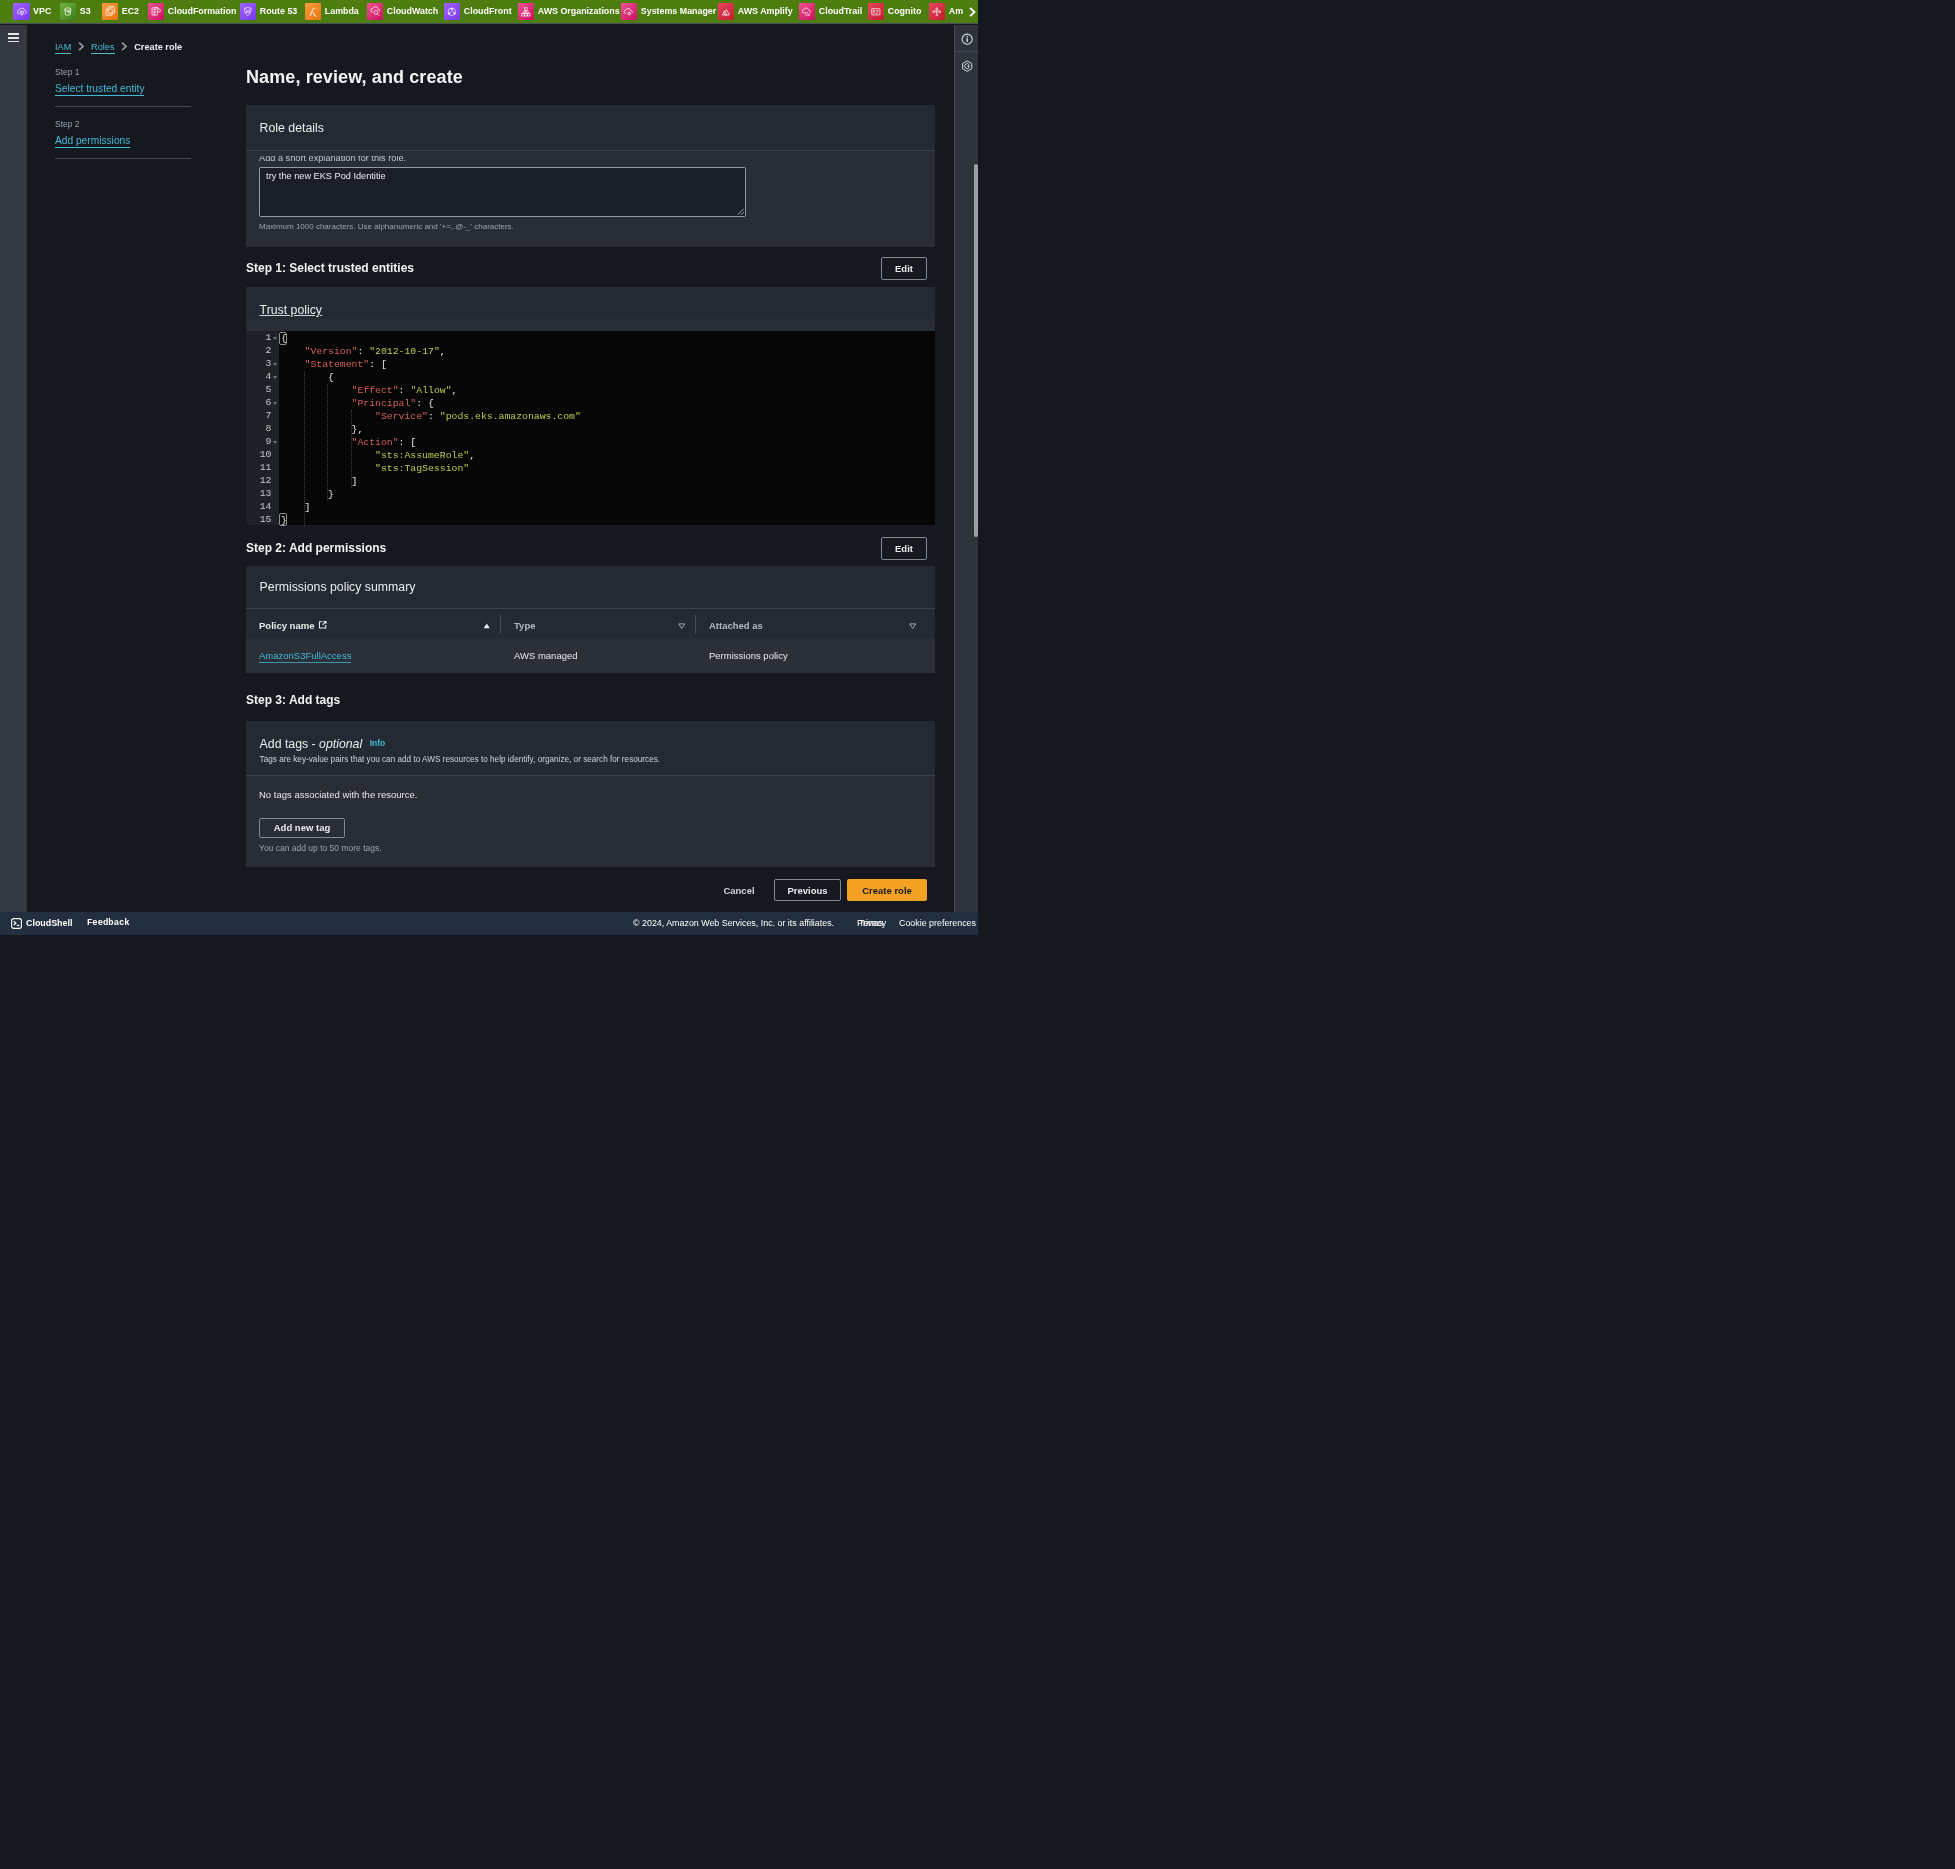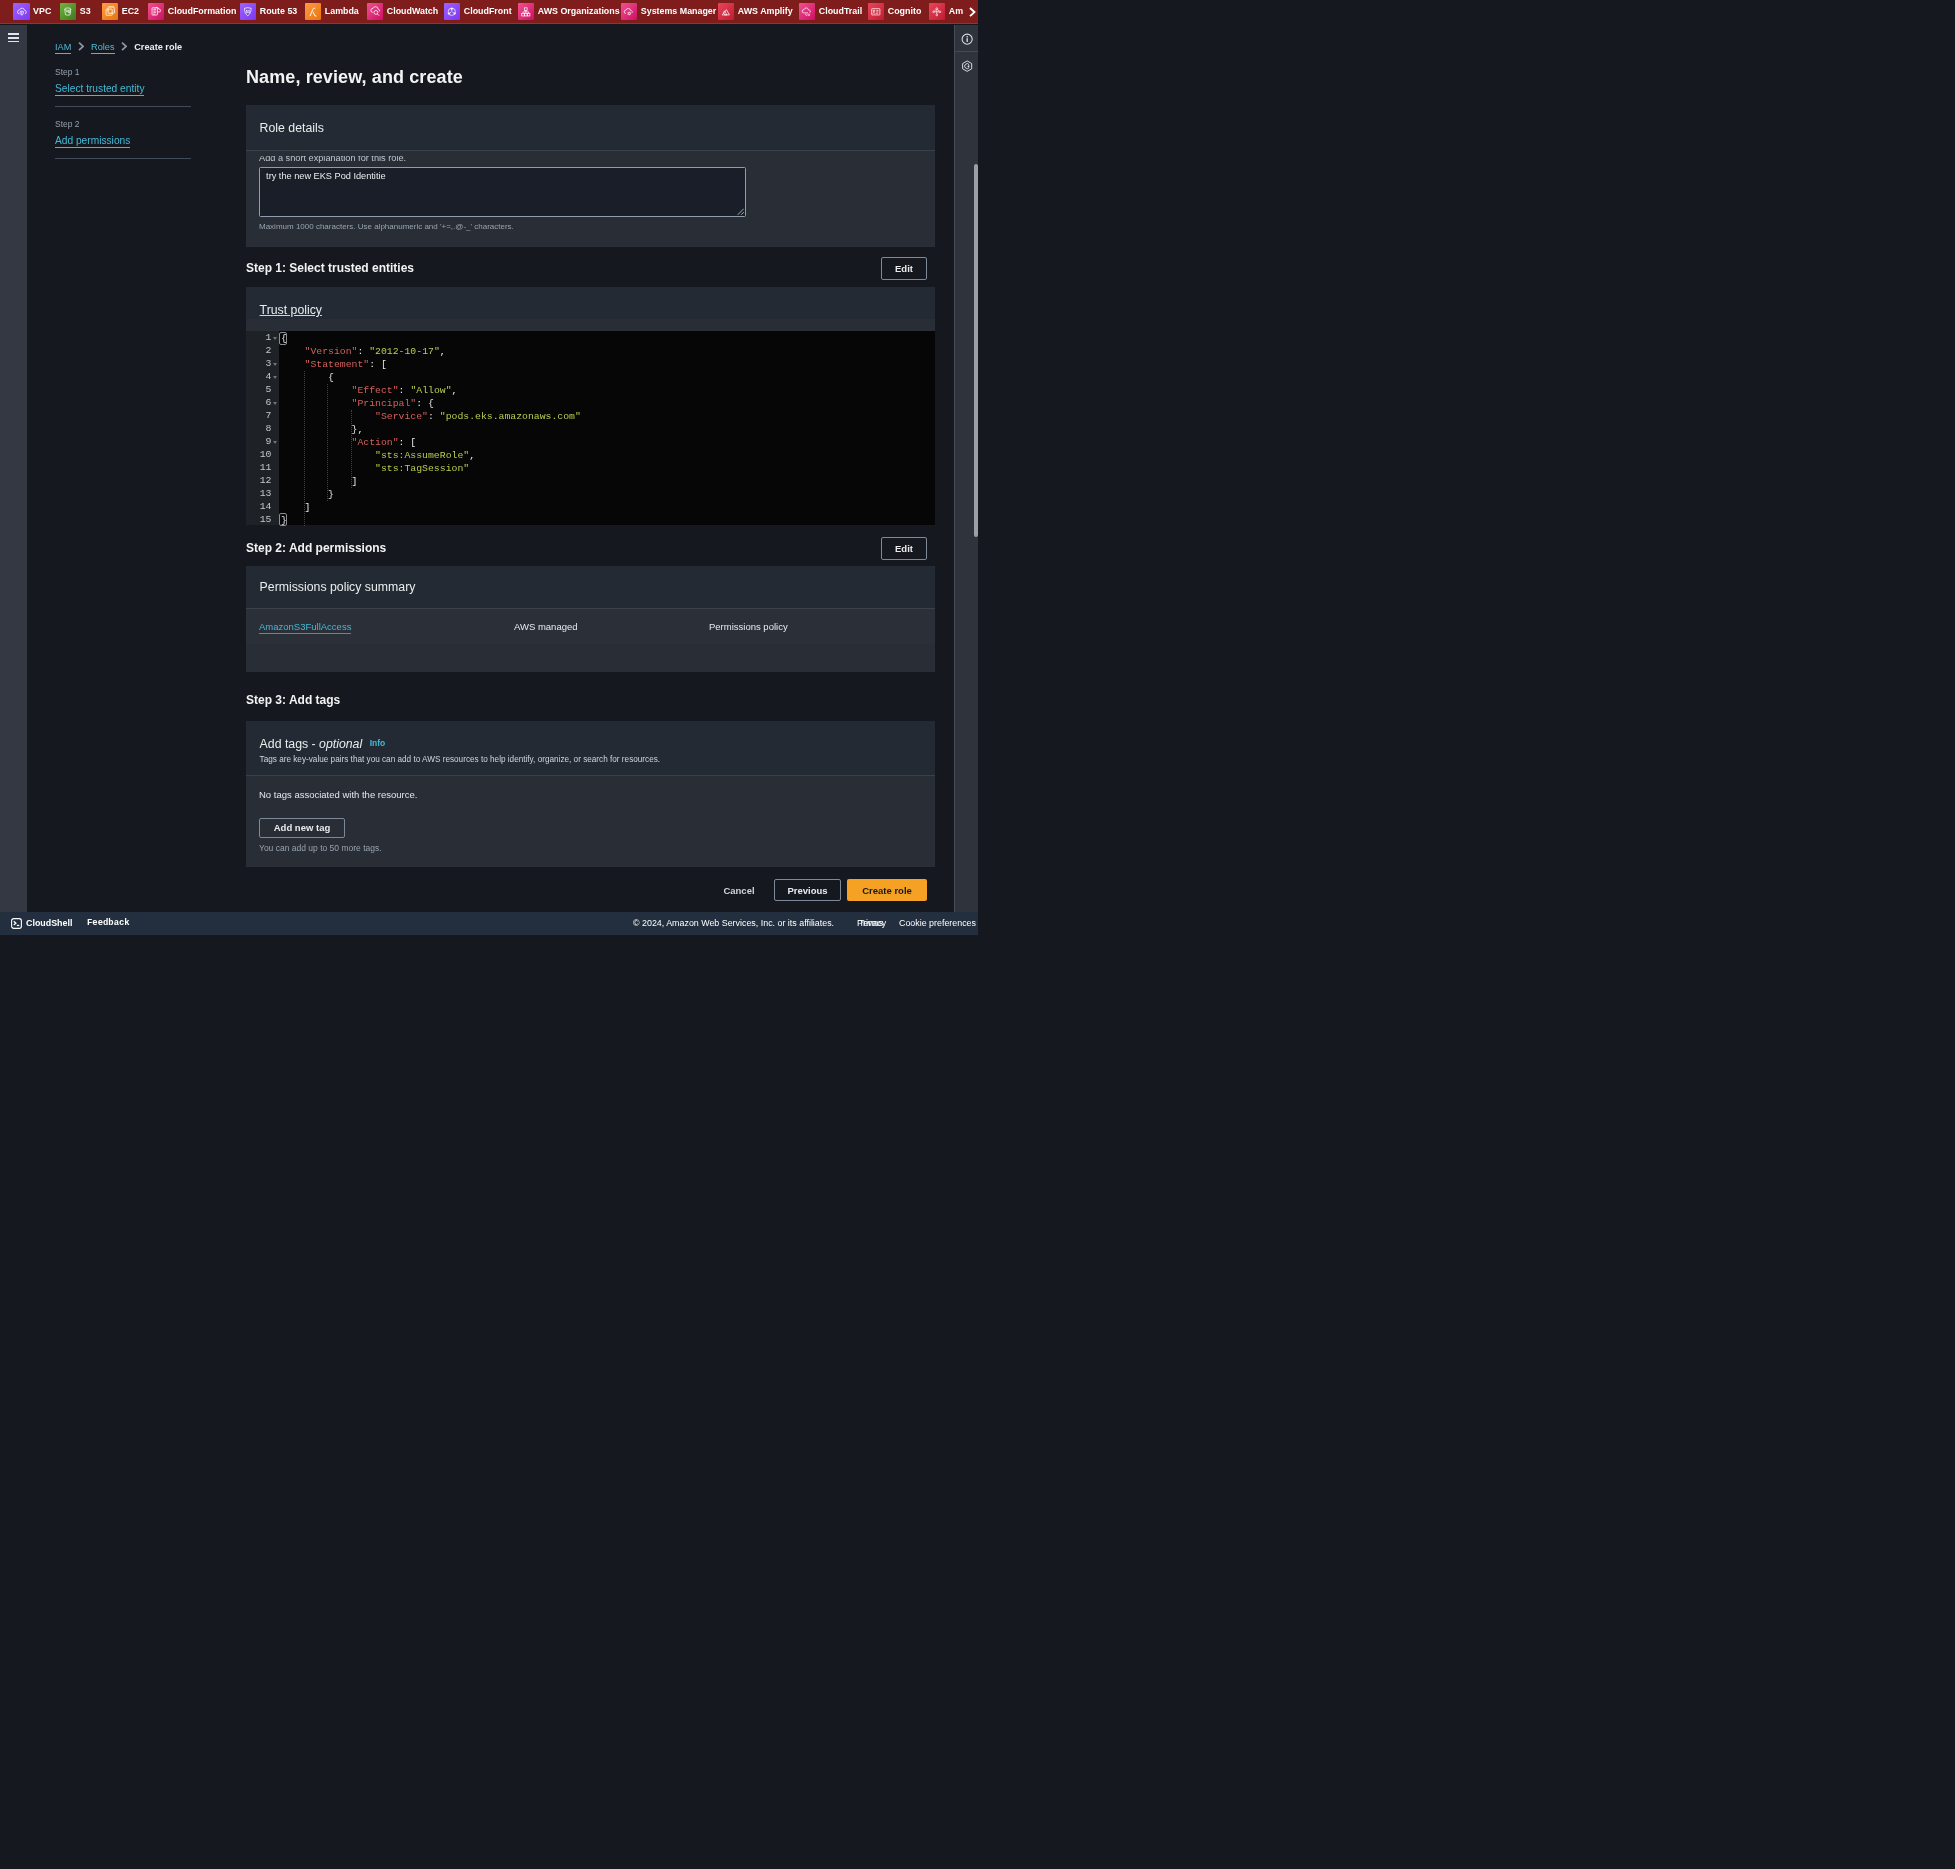--- a/index.html
+++ b/index.html
@@ -1,21 +1,21 @@
 <!DOCTYPE html>
 <html style="font-size:11px"><head>
 <meta charset="utf-8">
 <style>
   * { margin:0; padding:0; box-sizing:border-box; }
   html,body { width:978px; height:935px; overflow:hidden; }
   body { font-family:"Liberation Sans", sans-serif; background:#15181e; color:#d1d5db; position:relative; }
   .abs { position:absolute; }
 
   
-  #topbar { position:absolute; left:0; top:0; width:978px; height:24px; background:#7f1d1d; border-bottom:0.7px solid #46535f; display:flex; align-items:center; overflow:hidden; }
+  #topbar { position:absolute; left:0; top:0; width:978px; height:24px; background:#4d7c0f; border-bottom:0.7px solid #46535f; display:flex; align-items:center; overflow:hidden; }
   .svc { display:flex; align-items:center; flex:0 0 auto; }
   .svc .ic { width:16.4px; height:16.4px; border-radius:1px; margin-right:3.4px; display:flex; align-items:center; justify-content:center; }
   .svc .lb { color:#ffffff; font-size:8.9px; font-weight:700; white-space:nowrap; }
 
   
   #leftrail { position:absolute; left:0; top:24.5px; width:27px; height:888px; background:#343842; }
   #burger { position:absolute; left:8.2px; top:8.9px; width:11px; height:9.5px; }
   #burger div { height:1.5px; background:#e2e6ea; margin-bottom:2.3px; }
 
   
@@ -340,20 +340,40 @@
 </div>
 
 <div class="secttl" style="top:541px;">Step 2: Add permissions</div>
 <div class="editbtn" style="top:537px;">Edit</div>
 
 <div class="container" style="top:566px; height:106px;">
   <div class="chead" style="height:42px;">
       <h2 style="margin-top:2.7px;">Permissions policy summary</h2>
     </div>
   <div class="cdivider"></div>
+  <div style="position:relative; height:29px; background:#242a34;">
+    <span class="th abs" style="left:13px; top:11px; color:#eaeded;">Policy name</span>
+    <svg class="abs" style="left:72px; top:11.6px;" width="9.5" height="9.5" viewBox="0 0 16 16">
+        <path d="M13 8.5 V13.5 H2.5 V3 H7.5" stroke="#eaeded" stroke-width="1.8" fill="none"></path>
+        <path d="M9.5 2.5 H13.5 V6.5 M13.2 2.8 L8 8" stroke="#eaeded" stroke-width="1.8" fill="none"></path>
+      </svg>
+    <svg class="abs" style="left:237px; top:14.3px;" width="7.5" height="6.1" viewBox="0 0 12 10">
+        <path d="M6 1 L11 8.5 H1 Z" fill="#eaeded"></path>
+      </svg>
+    <div class="abs" style="left:254px; top:6.1px; width:0.7px; height:19px; background:#414b5a;"></div>
+    <span class="th abs" style="left:268px; top:11px; color:#b0bac4;">Type</span>
+    <svg class="abs" style="left:432px; top:14.3px;" width="7.5" height="6.1" viewBox="0 0 12 10">
+        <path d="M6 9 L11 1.5 H1 Z" fill="none" stroke="#b0bac4" stroke-width="1.4"></path>
+      </svg>
+    <div class="abs" style="left:449px; top:6.1px; width:0.7px; height:19px; background:#414b5a;"></div>
+    <span class="th abs" style="left:463px; top:11px; color:#b0bac4;">Attached as</span>
+    <svg class="abs" style="left:663px; top:14.3px;" width="7.5" height="6.1" viewBox="0 0 12 10">
+        <path d="M6 9 L11 1.5 H1 Z" fill="none" stroke="#b0bac4" stroke-width="1.4"></path>
+      </svg>
+  </div>
   <div style="position:relative; height:35px; background:#2a2f38;">
     <a class="abs" style="left:13px; top:12.3px; font-size:9.5px; color:#44b9d6; text-decoration:none; border-bottom:0.7px solid #3f95ab; padding-bottom:1px;">AmazonS3FullAccess</a>
     <span class="abs" style="left:268px; top:12.3px; font-size:9.5px; color:#e8ebee;">AWS managed</span>
     <span class="abs" style="left:463px; top:12.3px; font-size:9.5px; color:#e8ebee;">Permissions policy</span>
   </div>
 </div>
 
 <div class="secttl" style="top:693px;">Step 3: Add tags</div>
 
 <div class="container" style="top:721px; height:146px;">

